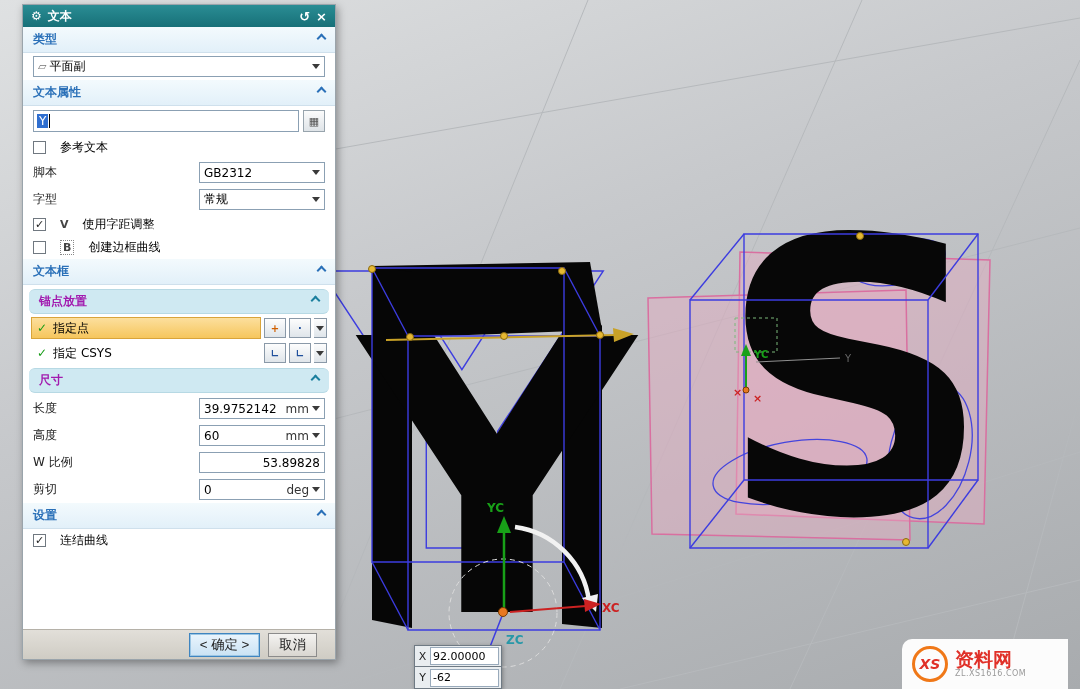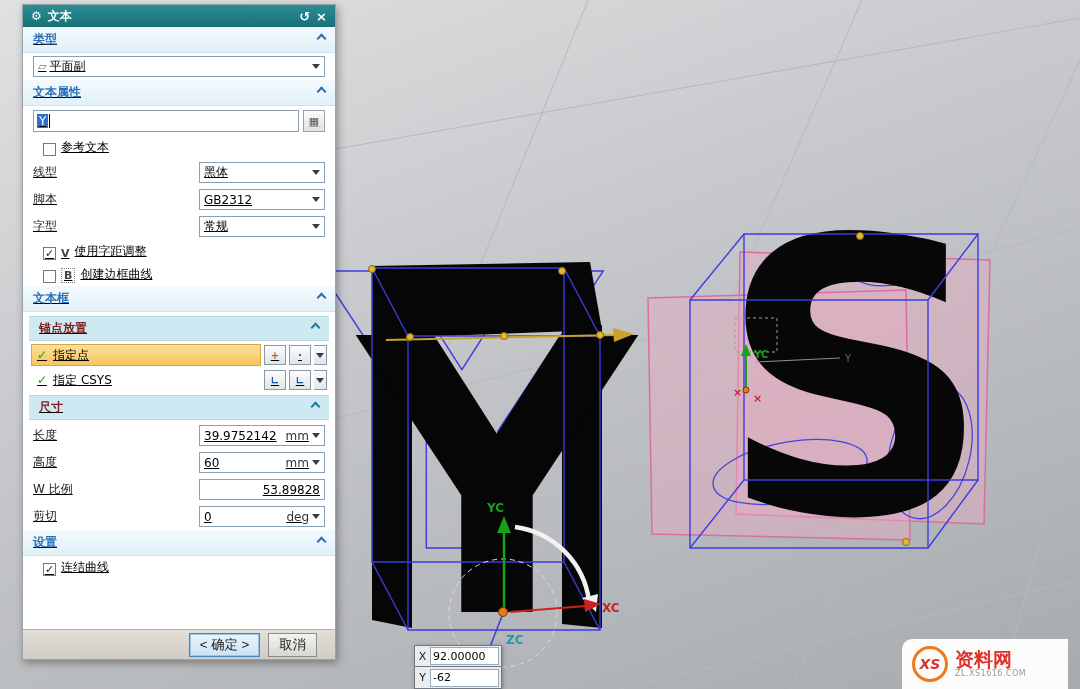--- a/index.html
+++ b/index.html
@@ -20,30 +20,31 @@
     box-shadow: 2px 3px 8px rgba(0,0,0,.35);
     z-index:10; display:flex; flex-direction:column;
   }
   .titlebar {
     height:22px; background:linear-gradient(#2a8d94,#177078);
     color:#fff; display:flex; align-items:center; padding:0 8px; gap:6px;
     font-weight:bold; flex:0 0 auto;
   }
   .titlebar .spacer { flex:1; }
   .titlebar .tbtn { cursor:pointer; font-size:13px; line-height:1; }
-  .dlg-body { flex:1; overflow:hidden; position:relative;text-decoration:underline; }
+  .dlg-body { flex:1; overflow:hidden; position:relative; }
 
   .sec-hd {
     position:relative; padding:4px 10px; color:#2a70b8; font-weight:bold;
     background:linear-gradient(#f3fafd,#e2f0f9); border-bottom:1px solid #cfe0ec;
   }
   .sub-hd {
-    position:relative; padding:3px 10px; color:#7f1d1d; font-weight:bold;
+    position:relative; padding:3px 10px; color:#a21caf; font-weight:bold;
     background:#cfe9f2; border-top:1px solid #b7d9e4; border-bottom:1px solid #b7d9e4;
     margin:4px 6px 2px 6px;
+    border-radius:6px;
   }
   .chev {
     position:absolute; right:10px; top:8px; width:7px; height:7px;
     border-left:2px solid #2a70b8; border-top:2px solid #2a70b8;
     transform:rotate(45deg);
   }
   .sub-hd .chev { border-color:#1b7f9e; top:7px; }
 
   .row { display:flex; align-items:center; padding:3px 10px; }
   .row .lbl { color:#222; }
@@ -69,21 +70,21 @@
     display:flex; align-items:center; padding:0 3px;
   }
   .sel-text { background:#2f6fd0; color:#fff; padding:0 2px; }
   .caret-line { width:1px; height:14px; background:#000; margin-left:1px; }
   .sq-btn {
     width:22px; height:22px; border:1px solid #98a4ad;
     background:linear-gradient(#fbfbfb,#dfe4e8);
     display:flex; align-items:center; justify-content:center; font-size:11px; color:#555;
     cursor:pointer;
   }
-  .cb-row { display:flex; align-items:flex-end; gap:5px; padding:3px 10px;margin-left:10px; }
+  .cb-row { display:flex; align-items:center; gap:14px; padding:3px 10px; }
   .cb {
     width:13px; height:13px; border:1px solid #707880; background:#fff;
     display:flex; align-items:center; justify-content:center;
     font-size:11px; line-height:1; color:#222; cursor:pointer; flex:0 0 auto;
   }
   .icon-letter { font-weight:bold; font-size:11px; color:#444; }
   .icon-letter.boxed { border:1px dotted #888; padding:0 2px; }
 
   .place-row { display:flex; align-items:center; margin:3px 8px; gap:3px; }
   .hl-zone {
@@ -275,27 +276,20 @@
       </div>
       <div class="sq-btn">
         <span>▦</span>
       </div>
     </div>
     <div class="cb-row">
       <span class="cb"></span>
       <span class="lbl">参考文本</span>
     </div>
     <div class="row">
-      <span class="lbl">线型</span>
-      <div class="field">
-        <span class="val">黑体</span>
-        <span class="dar"></span>
-      </div>
-    </div>
-    <div class="row">
       <span class="lbl">脚本</span>
       <div class="field">
         <span class="val">GB2312</span>
         <span class="dar"></span>
       </div>
     </div>
     <div class="row">
       <span class="lbl">字型</span>
       <div class="field">
         <span class="val">常规</span>

